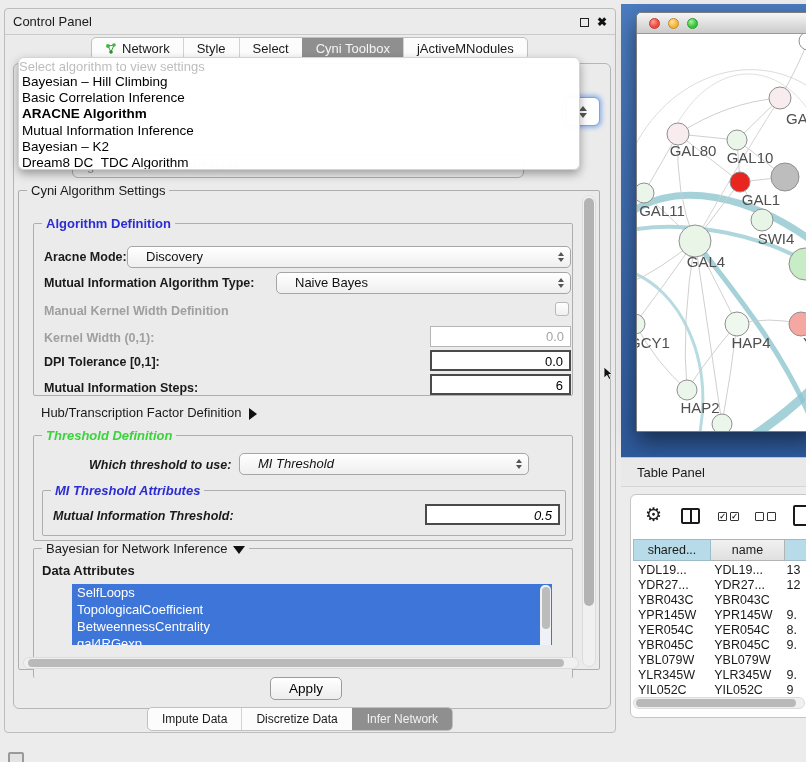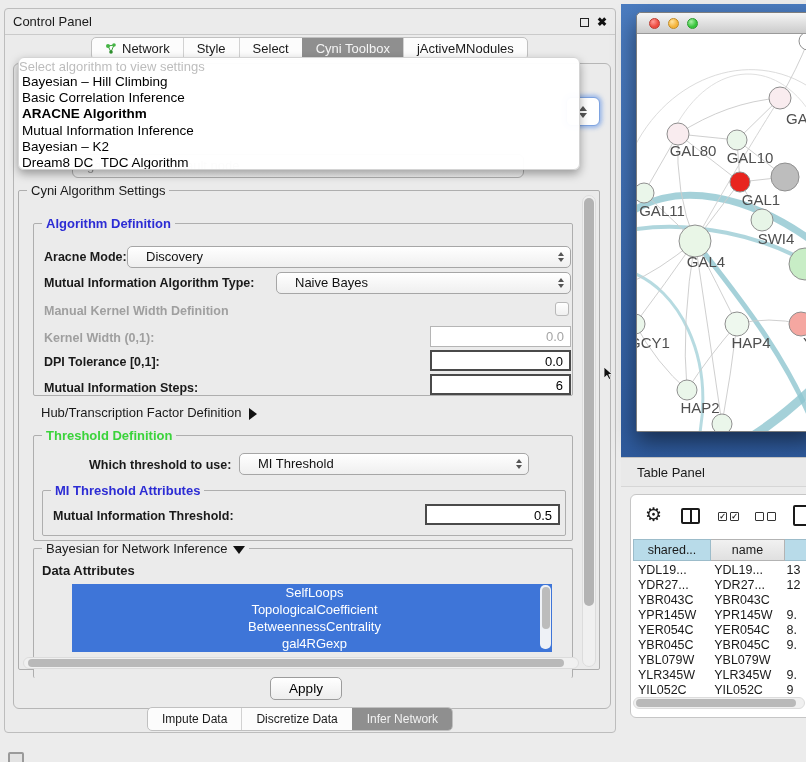--- a/index.html
+++ b/index.html
@@ -87,22 +87,22 @@
   .field.dis { border:1px solid #b5b5b5; color:#a5a5a5; line-height:19px; }
   .checkbox {
     position:absolute; width:14px; height:14px; border:1px solid #b9b9b9; border-radius:3px;
     background:linear-gradient(#ffffff,#f0f0f0);
   }
   .arrow-right { display:inline-block; width:0; height:0; border-top:6px solid transparent; border-bottom:6px solid transparent; border-left:8px solid #111; vertical-align:middle; margin-left:8px; }
   .arrow-down-sm { display:inline-block; width:0; height:0; border-left:6px solid transparent; border-right:6px solid transparent; border-top:8px solid #111; vertical-align:middle; margin-left:6px; }
   .plain-lbl { position:absolute; font-size:13px; white-space:nowrap; }
   
   .attr-list {
-    position:absolute; left:38px; top:35px; width:480px; height:68px;
-    background:#d946ef; overflow:hidden;text-align:center;
+    position:absolute; left:38px; top:35px; width:480px; height:61px;
+    background:#d946ef; overflow:hidden;
   }
   .attr-item { font-size:13px; color:#fff; background:#3e75d8; line-height:17px; padding-left:5px; white-space:nowrap; }
   .attr-scroll {
     position:absolute; right:1px; top:1px; width:11px; height:64px; background:#eef1f6; border-radius:5px;
   }
   .attr-thumb { position:absolute; left:1.5px; top:2px; width:8px; height:42px; background:#bcbcbc; border-radius:4px; }
   
   .vscroll { position:absolute; width:14px; background:#f0f0f0; border:1px solid #dcdcdc; border-radius:7px; }
   .vscroll .thumb { position:absolute; left:1px; width:10px; background:#b3b3b3; border-radius:5px; }
   .hscroll { position:absolute; height:12px; background:#f0f0f0; border:1px solid #dcdcdc; border-radius:6px; }
@@ -244,21 +244,21 @@
           <div class="field" style="left:396px; top:126px; width:141px;">0.0</div>
 
           <span class="lbl" style="left:10px; top:157px;">Mutual Information Steps:</span>
           <div class="field" style="left:396px; top:150px; width:141px;">6</div>
         </div>
 
         <span class="plain-lbl" style="left:22px; top:214px;">
           <span>Hub/Transcription Factor Definition</span><span class="arrow-right"></span>
         </span>
 
-        <div class="group" style="left:14px; top:244px; width:540px; height:106px;">
+        <div class="group" style="left:14px; top:244px; width:540px; height:106px;font-style:italic;">
           <span class="legend green">Threshold Definition</span>
 
           <span class="lbl" style="left:55px; top:22px;">Which threshold to use:</span>
           <div class="combo" style="left:205px; top:17px; width:290px;">
             <span>MI Threshold</span>
             <span class="arrows">
                 <span class="tri-up"></span>
                 <span class="tri-dn"></span>
               </span>
           </div>

